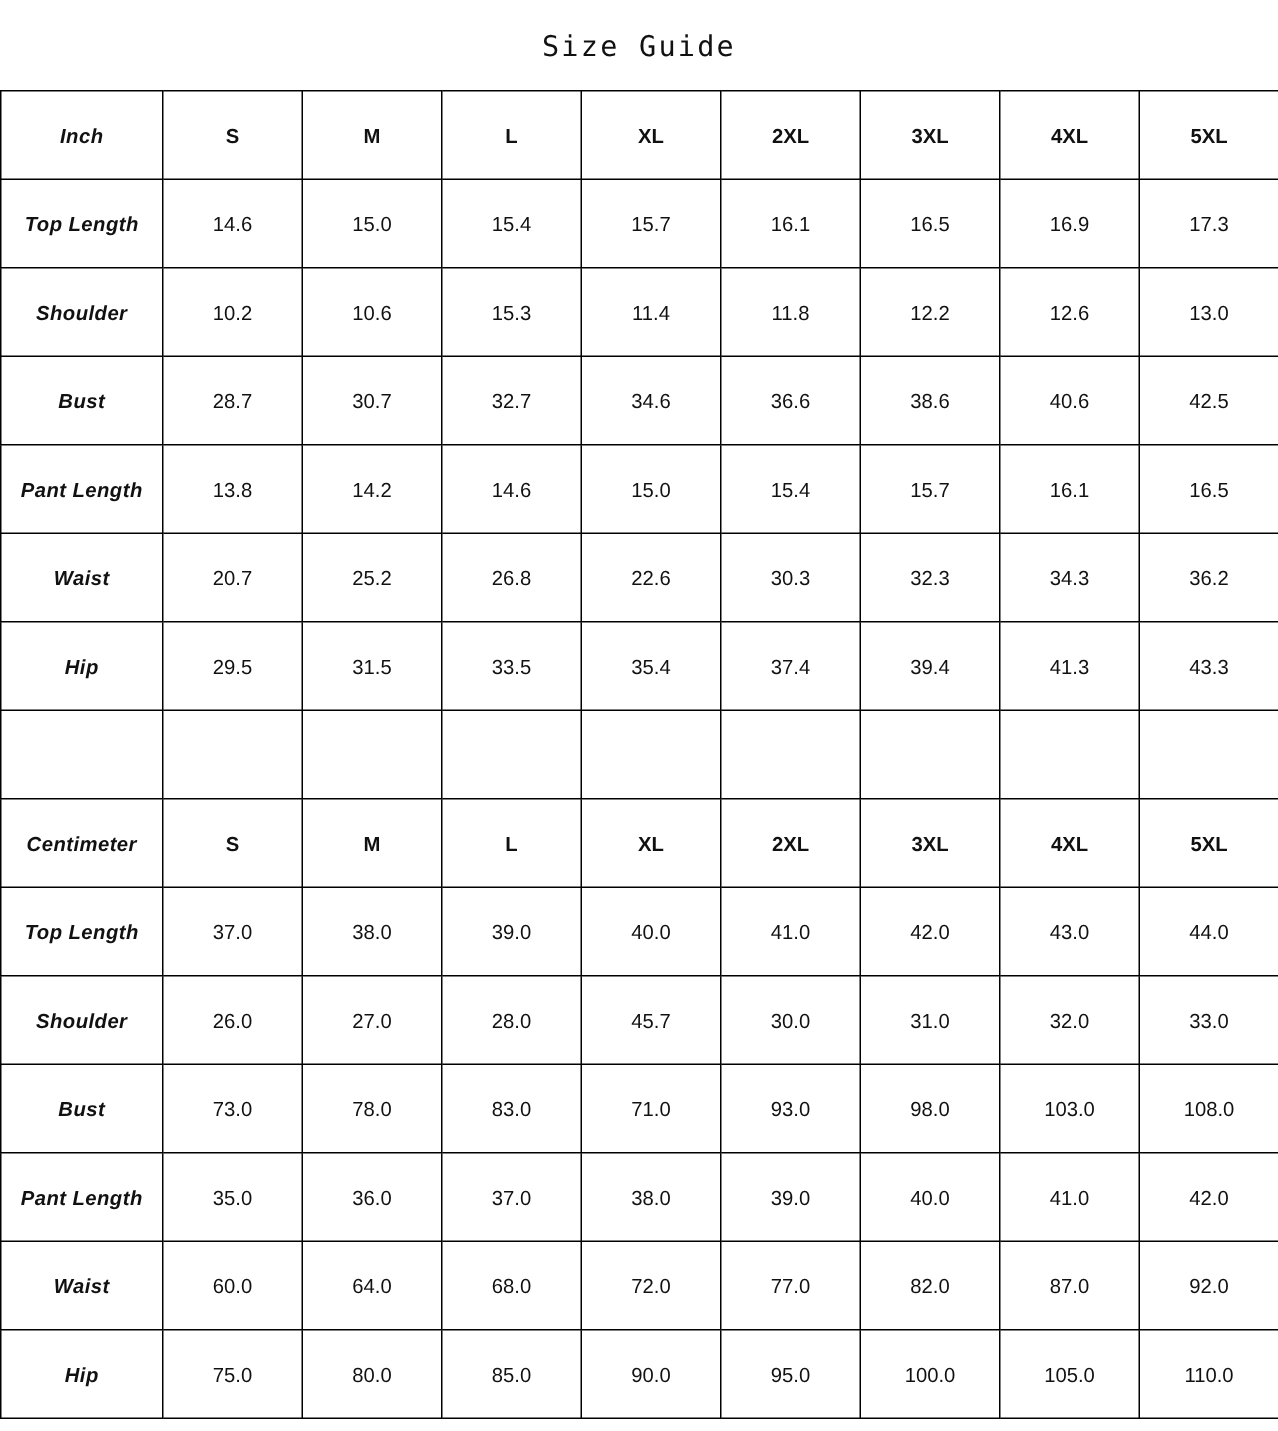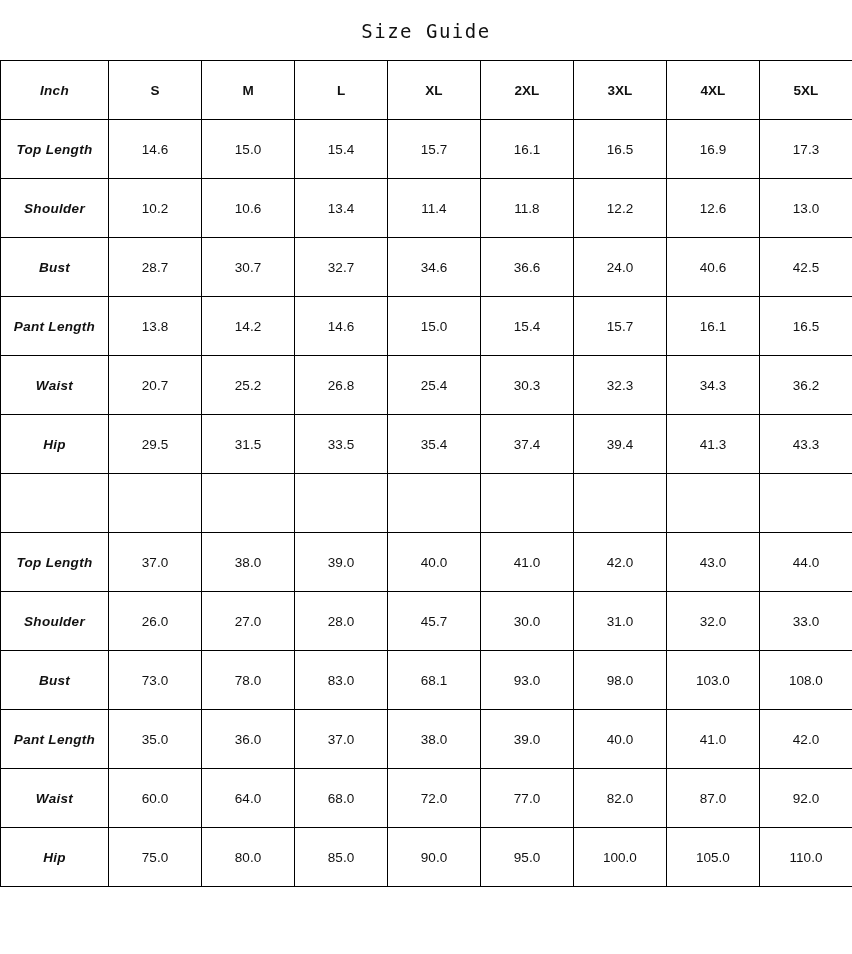--- a/index.html
+++ b/index.html
@@ -110,36 +110,36 @@
         <td>16.1</td>
         <td>16.5</td>
         <td>16.9</td>
         <td>17.3</td>
       </tr>
 
       <tr>
         <td class="rowhead">Shoulder</td>
         <td>10.2</td>
         <td>10.6</td>
-        <td>13.4</td>
+        <td>15.3</td>
         <td>11.4</td>
         <td>11.8</td>
         <td>12.2</td>
         <td>12.6</td>
         <td>13.0</td>
       </tr>
 
       <tr>
         <td class="rowhead">Bust</td>
         <td>28.7</td>
         <td>30.7</td>
         <td>32.7</td>
         <td>34.6</td>
         <td>36.6</td>
-        <td>24.0</td>
+        <td>38.6</td>
         <td>40.6</td>
         <td>42.5</td>
       </tr>
 
       <tr>
         <td class="rowhead">Pant Length</td>
         <td>13.8</td>
         <td>14.2</td>
         <td>14.6</td>
         <td>15.0</td>
@@ -147,21 +147,21 @@
         <td>15.7</td>
         <td>16.1</td>
         <td>16.5</td>
       </tr>
 
       <tr>
         <td class="rowhead">Waist</td>
         <td>20.7</td>
         <td>25.2</td>
         <td>26.8</td>
-        <td>25.4</td>
+        <td>22.6</td>
         <td>30.3</td>
         <td>32.3</td>
         <td>34.3</td>
         <td>36.2</td>
       </tr>
 
       <tr>
         <td class="rowhead">Hip</td>
         <td>29.5</td>
         <td>31.5</td>
@@ -178,20 +178,31 @@
         <td></td>
         <td></td>
         <td></td>
         <td></td>
         <td></td>
         <td></td>
         <td></td>
         <td></td>
       </tr>
 
+      <tr>
+        <td class="rowhead">Centimeter</td>
+        <td class="colhead">S</td>
+        <td class="colhead">M</td>
+        <td class="colhead">L</td>
+        <td class="colhead">XL</td>
+        <td class="colhead">2XL</td>
+        <td class="colhead">3XL</td>
+        <td class="colhead">4XL</td>
+        <td class="colhead">5XL</td>
+      </tr>
 
       <tr>
         <td class="rowhead">Top Length</td>
         <td>37.0</td>
         <td>38.0</td>
         <td>39.0</td>
         <td>40.0</td>
         <td>41.0</td>
         <td>42.0</td>
         <td>43.0</td>
@@ -208,21 +219,21 @@
         <td>31.0</td>
         <td>32.0</td>
         <td>33.0</td>
       </tr>
 
       <tr>
         <td class="rowhead">Bust</td>
         <td>73.0</td>
         <td>78.0</td>
         <td>83.0</td>
-        <td>68.1</td>
+        <td>71.0</td>
         <td>93.0</td>
         <td>98.0</td>
         <td>103.0</td>
         <td>108.0</td>
       </tr>
 
       <tr>
         <td class="rowhead">Pant Length</td>
         <td>35.0</td>
         <td>36.0</td>

